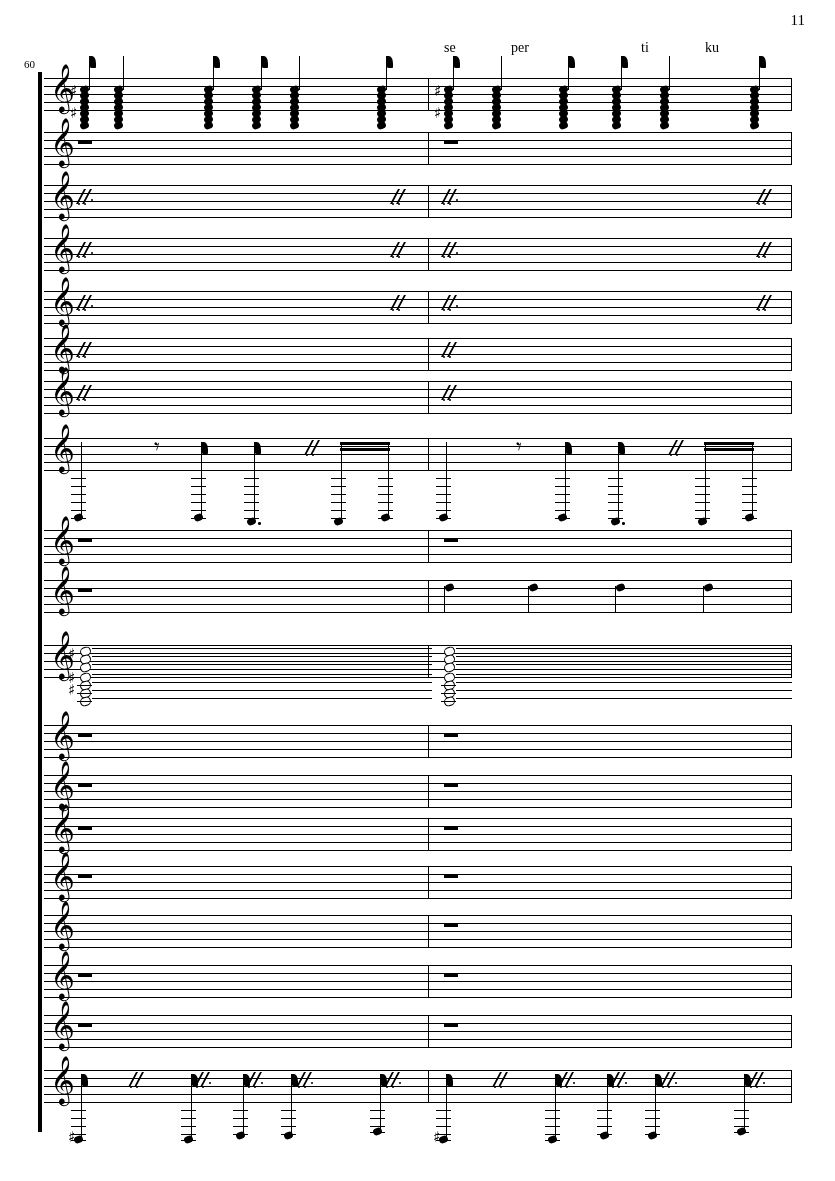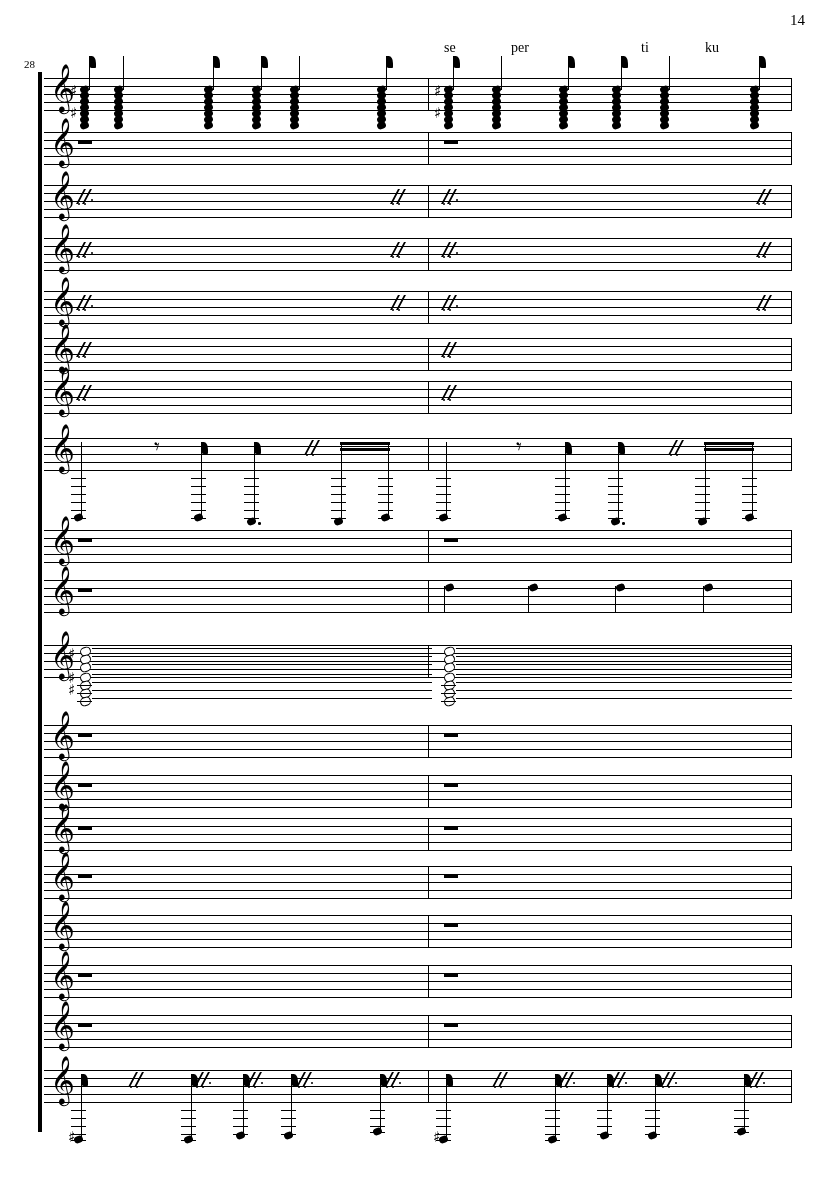--- a/index.html
+++ b/index.html
@@ -93,22 +93,22 @@
     position:absolute;font-size:15px;line-height:15px;
     font-family:"DejaVu Sans",sans-serif;
   }
   .longline{position:absolute;height:1px;background:#000;}
 </style>
 </head>
 <body>
 
 <div class="page">
 
-  <div class="page-number">14</div>
-  <div class="measure-number">28</div>
+  <div class="page-number">11</div>
+  <div class="measure-number">60</div>
 
   <div class="lyric" style="left:444px">se</div>
   <div class="lyric" style="left:511px">per</div>
   <div class="lyric" style="left:641px">ti</div>
   <div class="lyric" style="left:705px">ku</div>
 
   <div class="sys-bracket"></div>
 
   <div class="staff" style="top:78px">
     <div class="lines">

